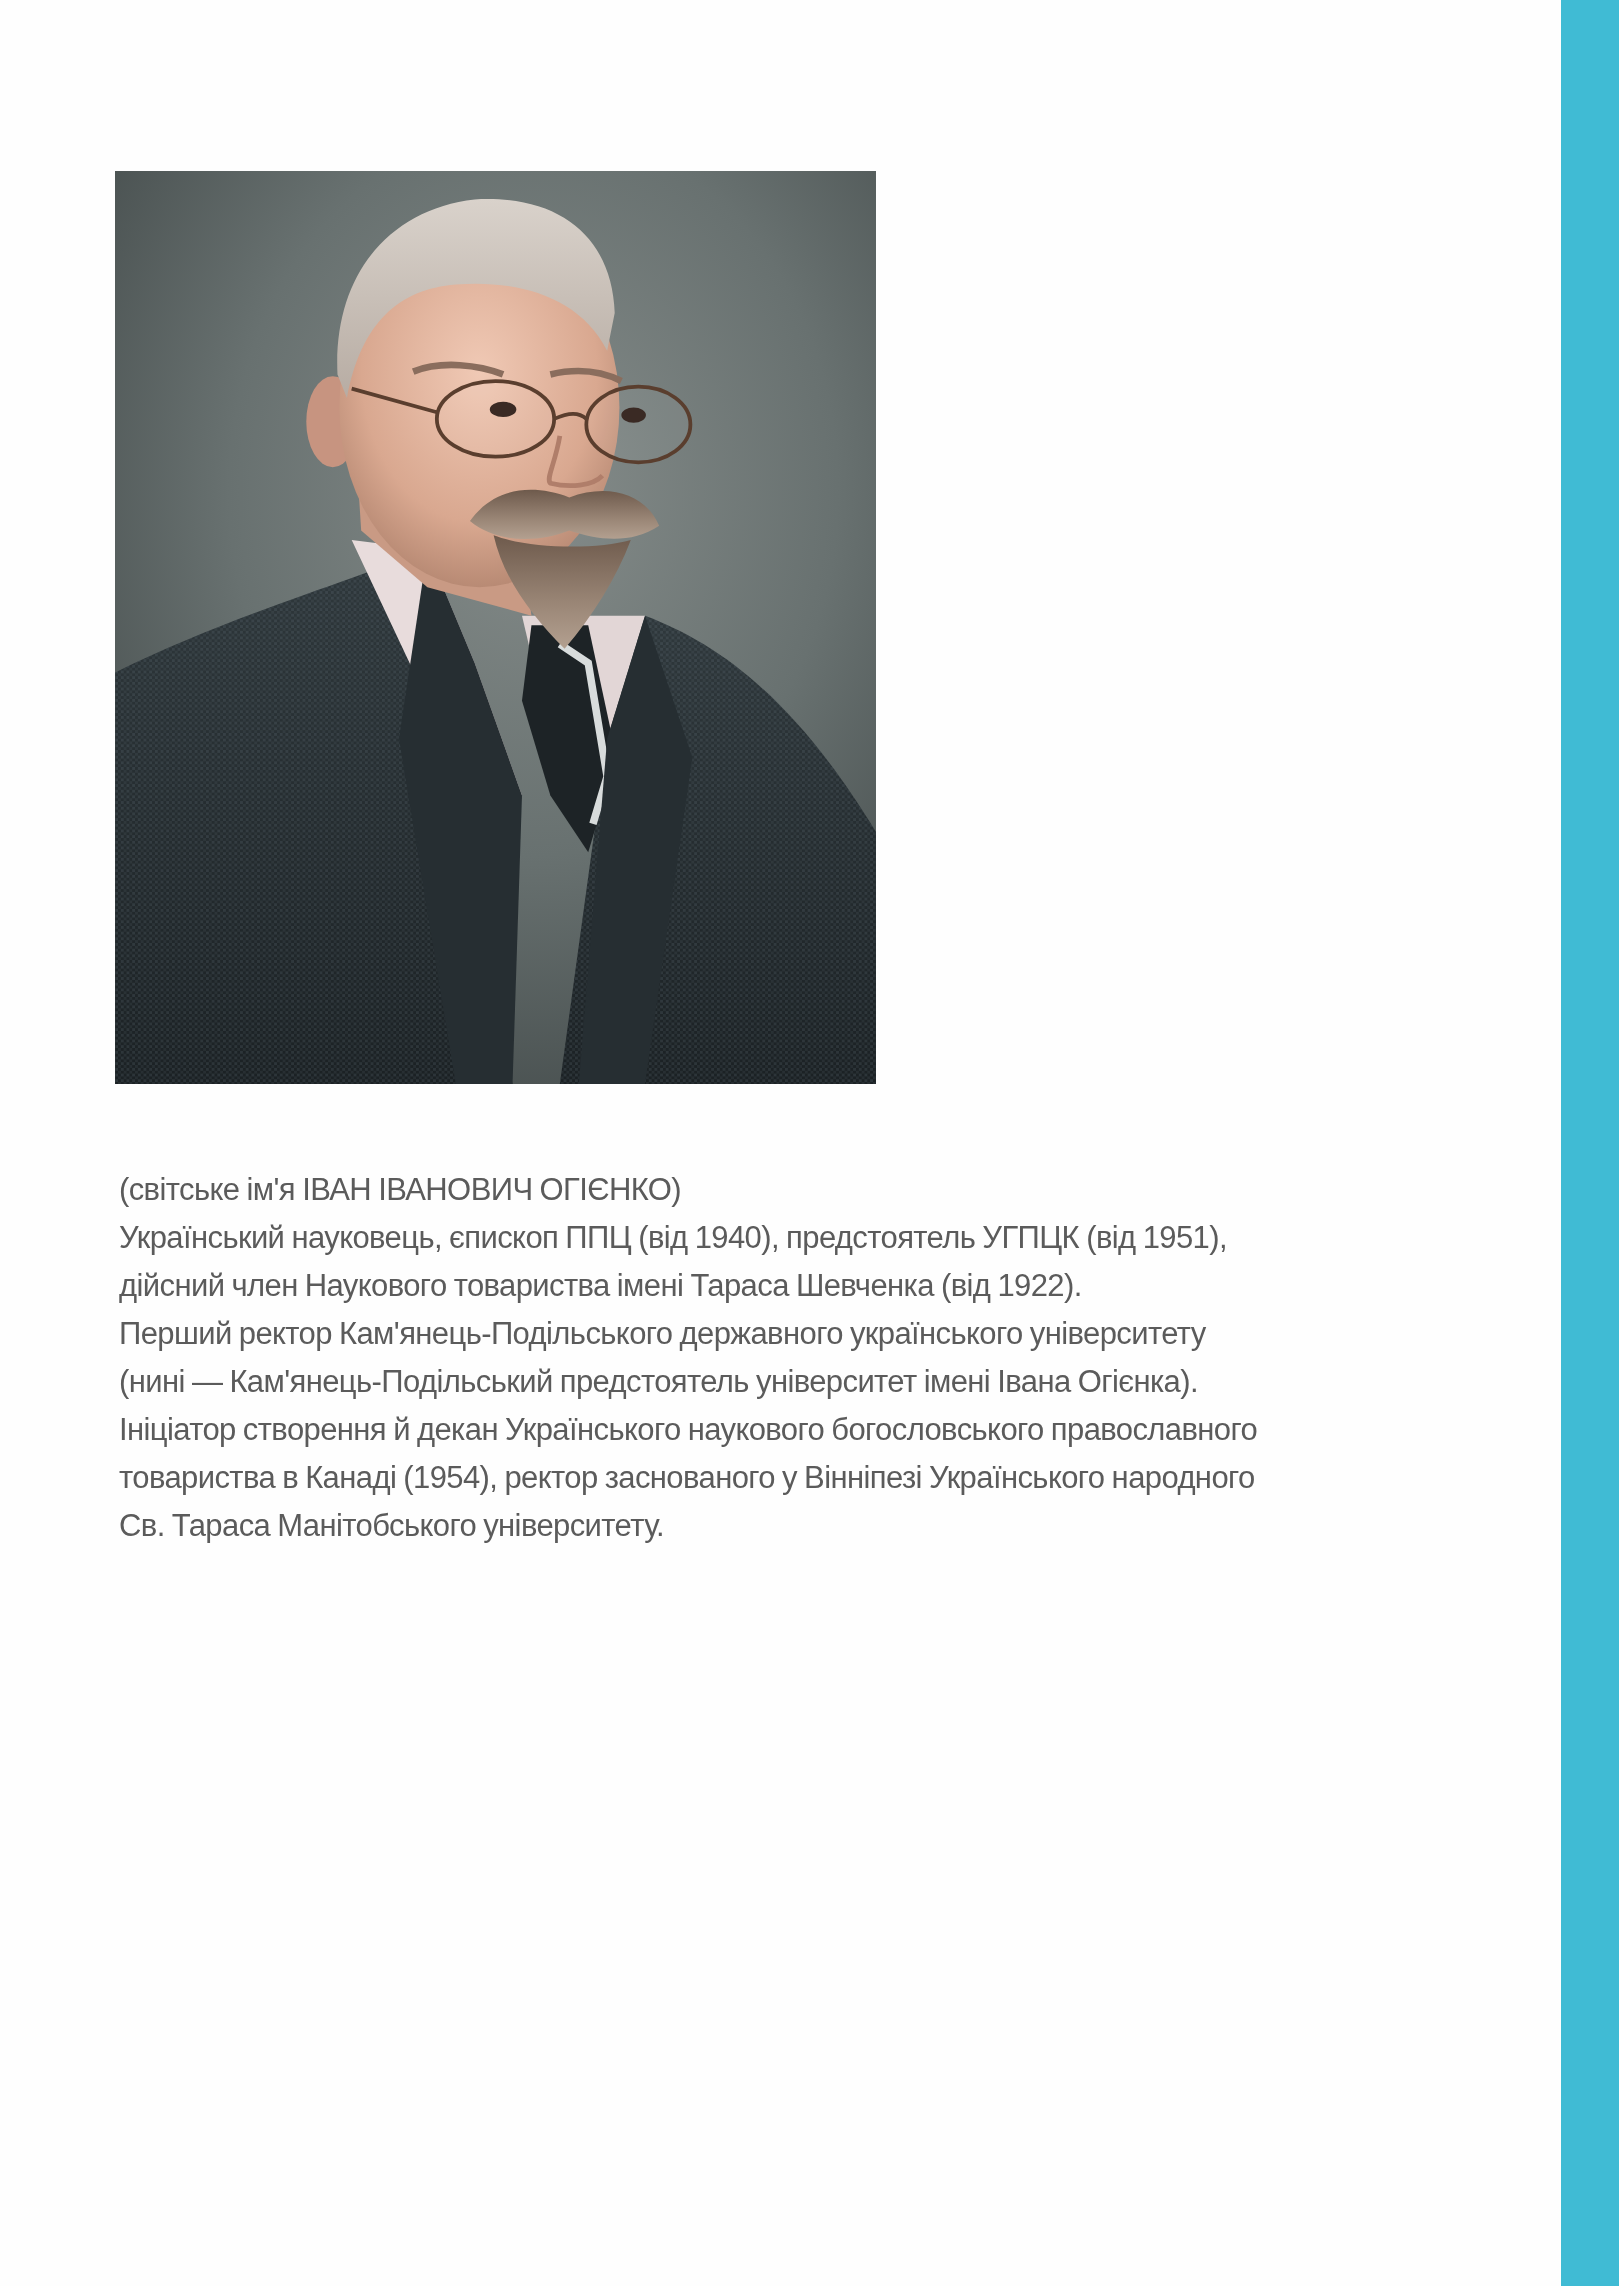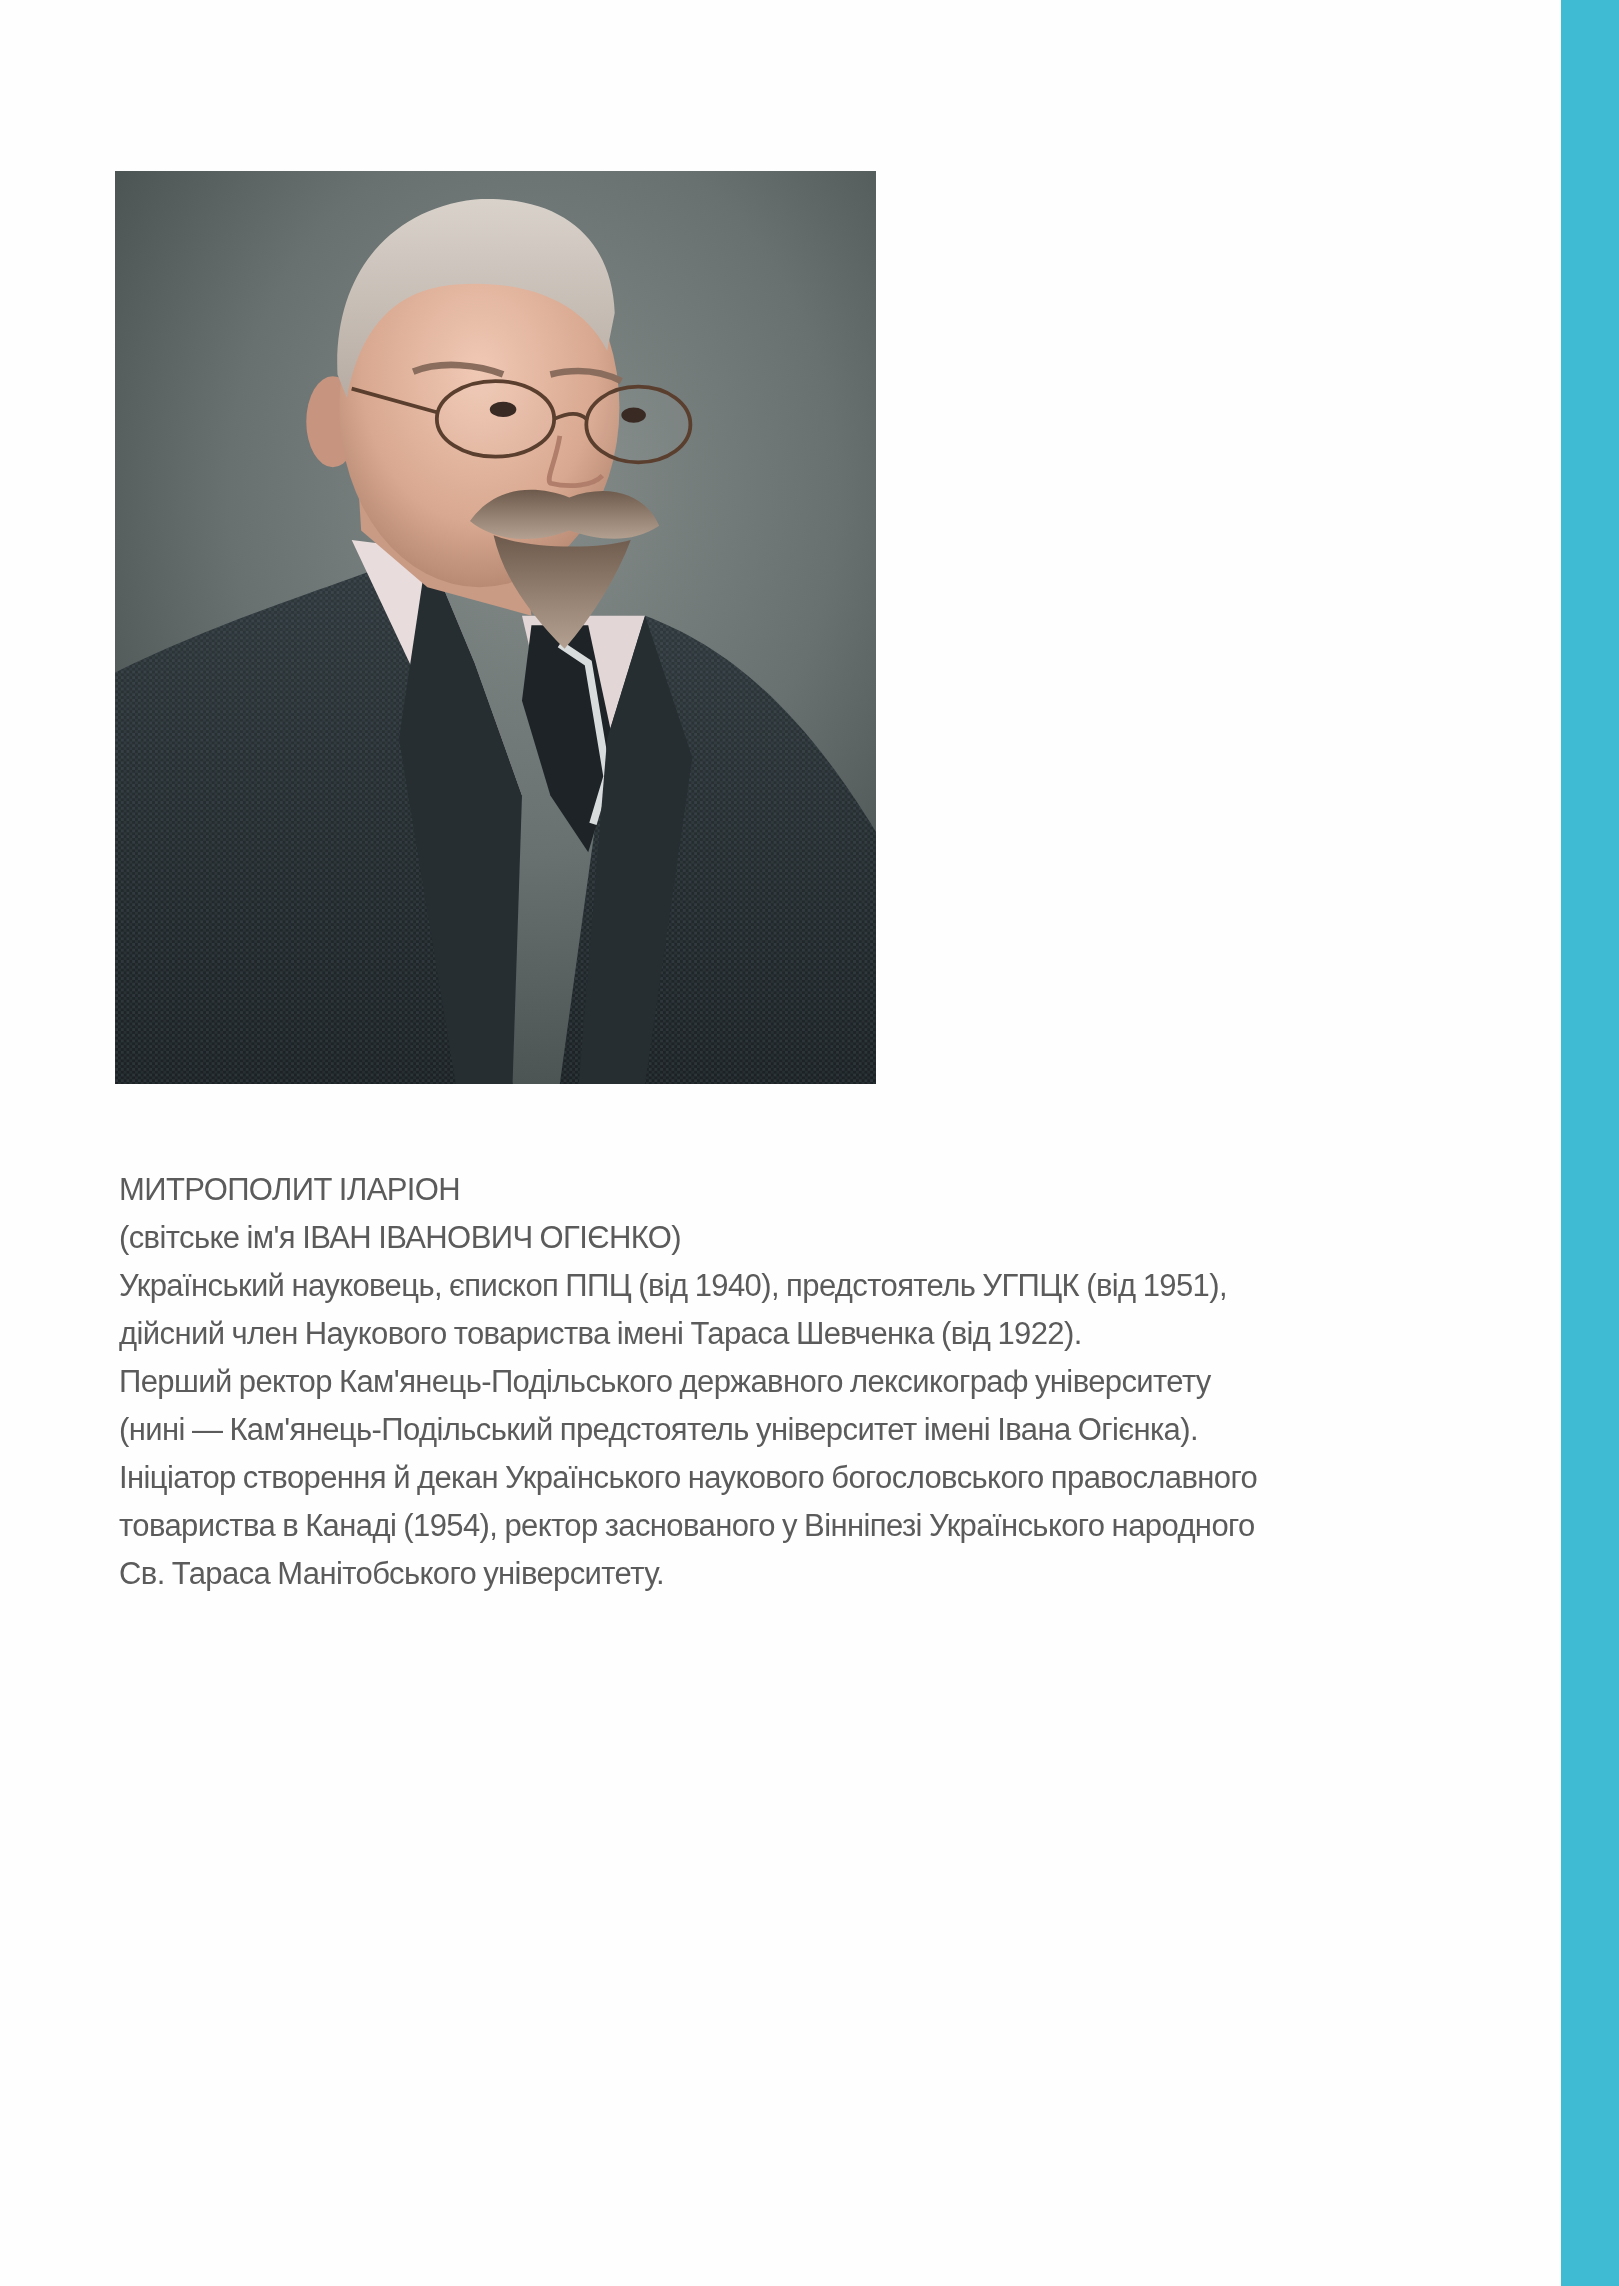--- a/index.html
+++ b/index.html
@@ -128,25 +128,24 @@
       <ellipse cx="548" cy="258" rx="13" ry="8" fill="#3a2a24"></ellipse>
 
       <path d="M470 280 C 465 310, 455 325, 460 330 C 480 335, 505 333, 515 322" stroke="#b07e6a" stroke-width="5" fill="none"></path>
 
       <path d="M375 370 C 400 335, 440 330, 480 345 C 520 330, 560 340, 575 375 C 545 395, 510 390, 480 380 C 450 392, 405 395, 375 370 Z" fill="url(#beard)"></path>
       <path d="M400 385 C 410 430, 440 470, 475 505 C 505 470, 530 430, 545 390 C 510 400, 440 400, 400 385 Z" fill="url(#beard)"></path>
     </svg>
   </div>
 
   <div class="bio">
-    <span class="line">МИТРОПОЛИТ ІЛАРІОН</span>
     <span class="line">(світське ім'я ІВАН ІВАНОВИЧ ОГІЄНКО)</span>
     <span class="line">Український науковець, єпископ ППЦ (від 1940), предстоятель УГПЦК (від 1951),</span>
     <span class="line">дійсний член Наукового товариства імені Тараса Шевченка (від 1922).</span>
-    <span class="line">Перший ректор Кам'янець-Подільського державного лексикограф університету</span>
+    <span class="line">Перший ректор Кам'янець-Подільського державного українського університету</span>
     <span class="line">(нині — Кам'янець-Подільський предстоятель університет імені Івана Огієнка).</span>
     <span class="line">Ініціатор створення й декан Українського наукового богословського православного</span>
     <span class="line">товариства в Канаді (1954), ректор заснованого у Вінніпезі Українського народного</span>
     <span class="line">Св. Тараса Манітобського університету.</span>
   </div>
 </div>
 
 <div class="side-bar"></div>
 
 

